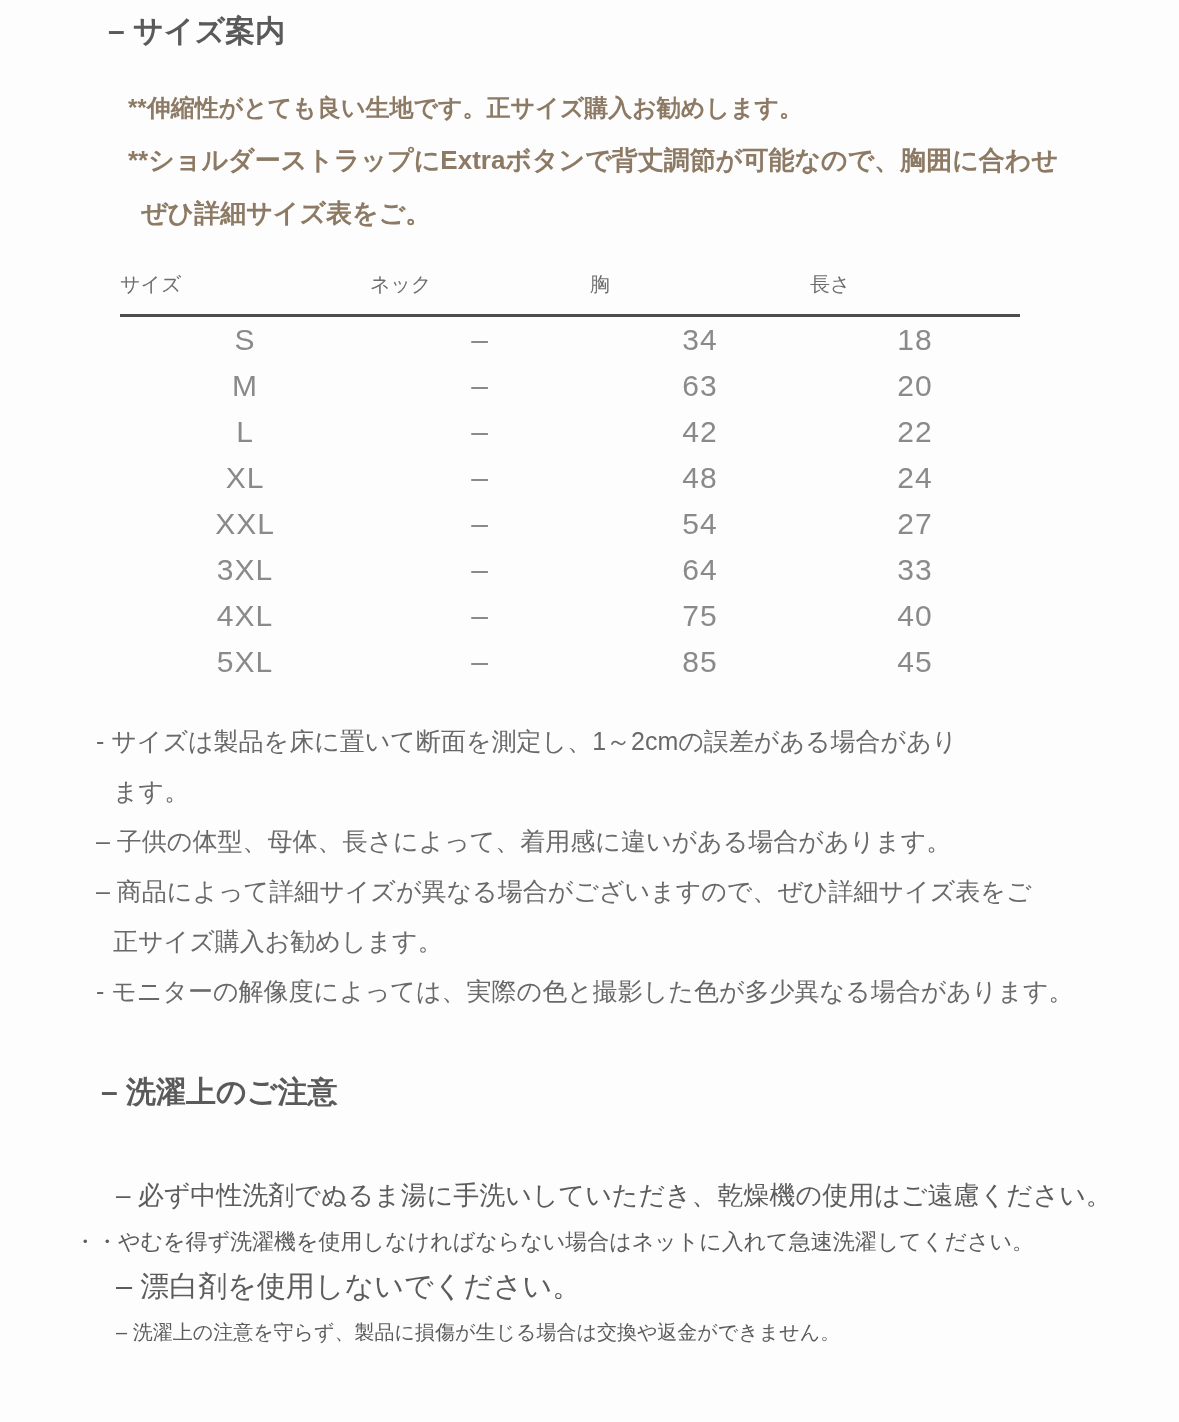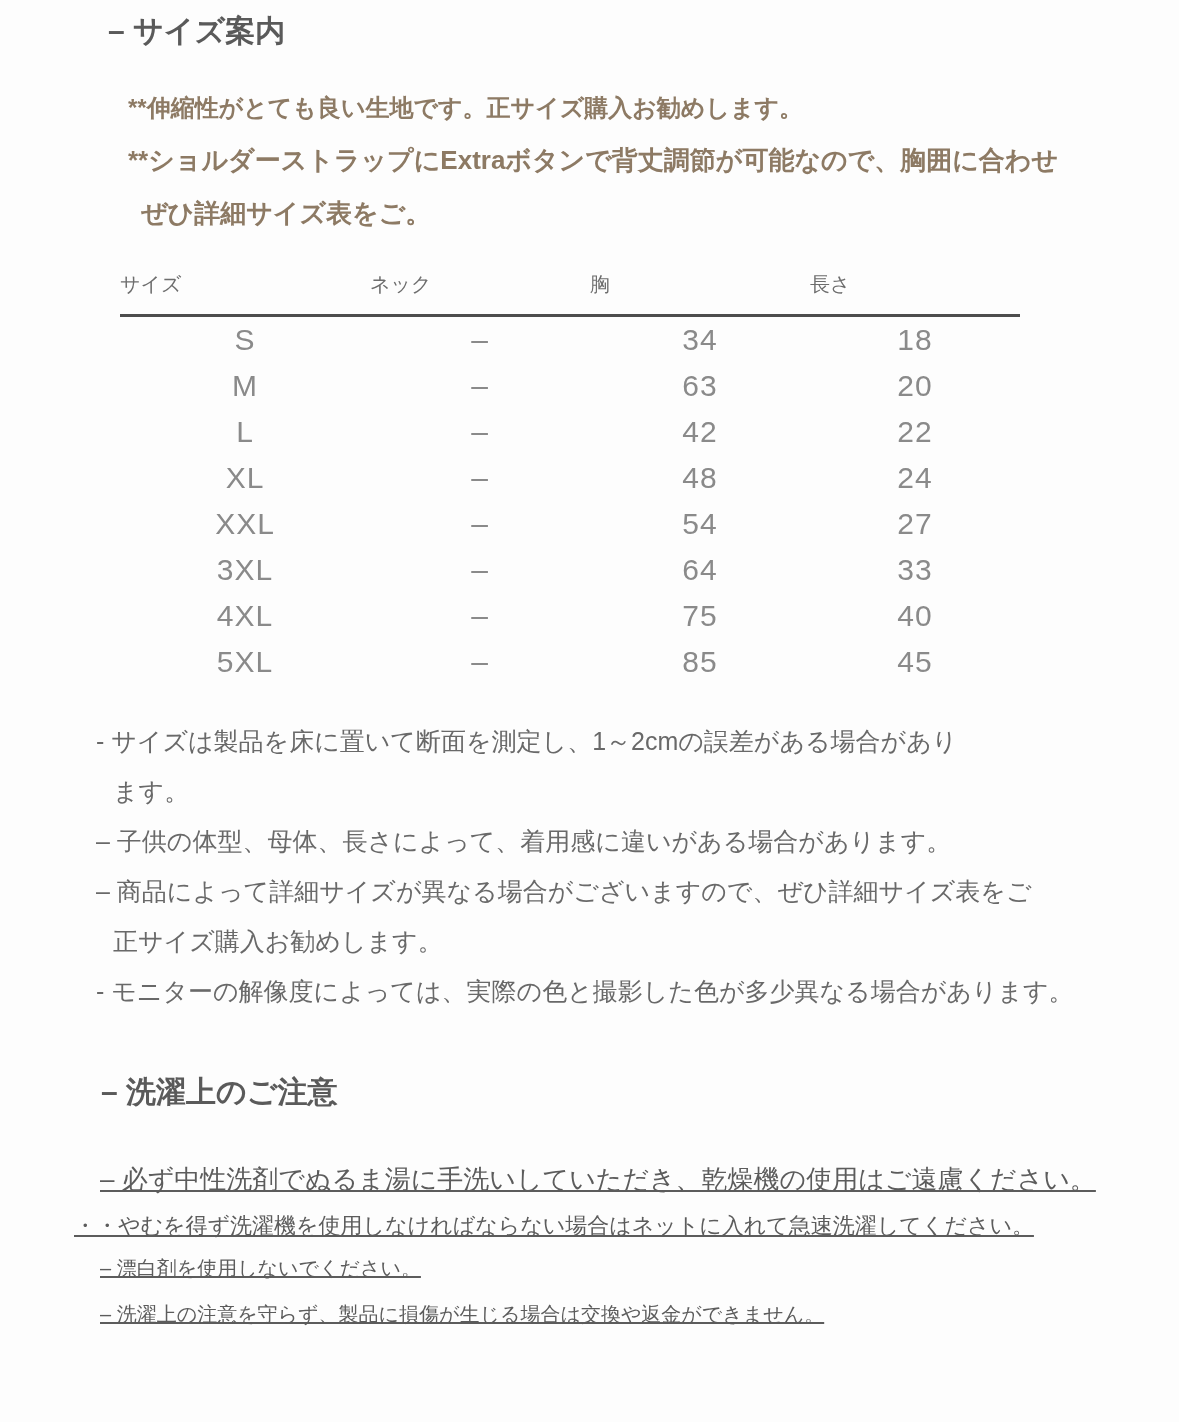--- a/index.html
+++ b/index.html
@@ -92,24 +92,24 @@
     font-weight: 600;
     color: var(--heading_gray, #5a5a5a);
     white-space: nowrap;
   }
   .wash-items {
     position: absolute;
     left: 100px;
     top: 1164px;
     color: var(--wash_gray, #5c5c5c);
   }
-  .wash-items p { margin: 0; white-space: nowrap; font-weight: 500; text-decoration: underline; }
+  .wash-items p { margin: 16px; white-space: nowrap; font-weight: 500; }
   .w0 { font-size: 26px; line-height: 30px; margin-bottom: 17px !important; }
   .w1 { font-size: 22px; line-height: 29px; margin-left: -26px !important; margin-bottom: 14px !important; }
-  .w2 { font-size: 20px; line-height: 28px; margin-bottom: 16px !important; }
+  .w2 { font-size: 29px; line-height: 28px; margin-bottom: 16px !important; }
   .w3 { font-size: 20px; line-height: 32px; }
 </style>
 </head>
 <body>
 
 <div class="page">
 
   <section>
     <h2 class="size-heading">– サイズ案内</h2>
 

